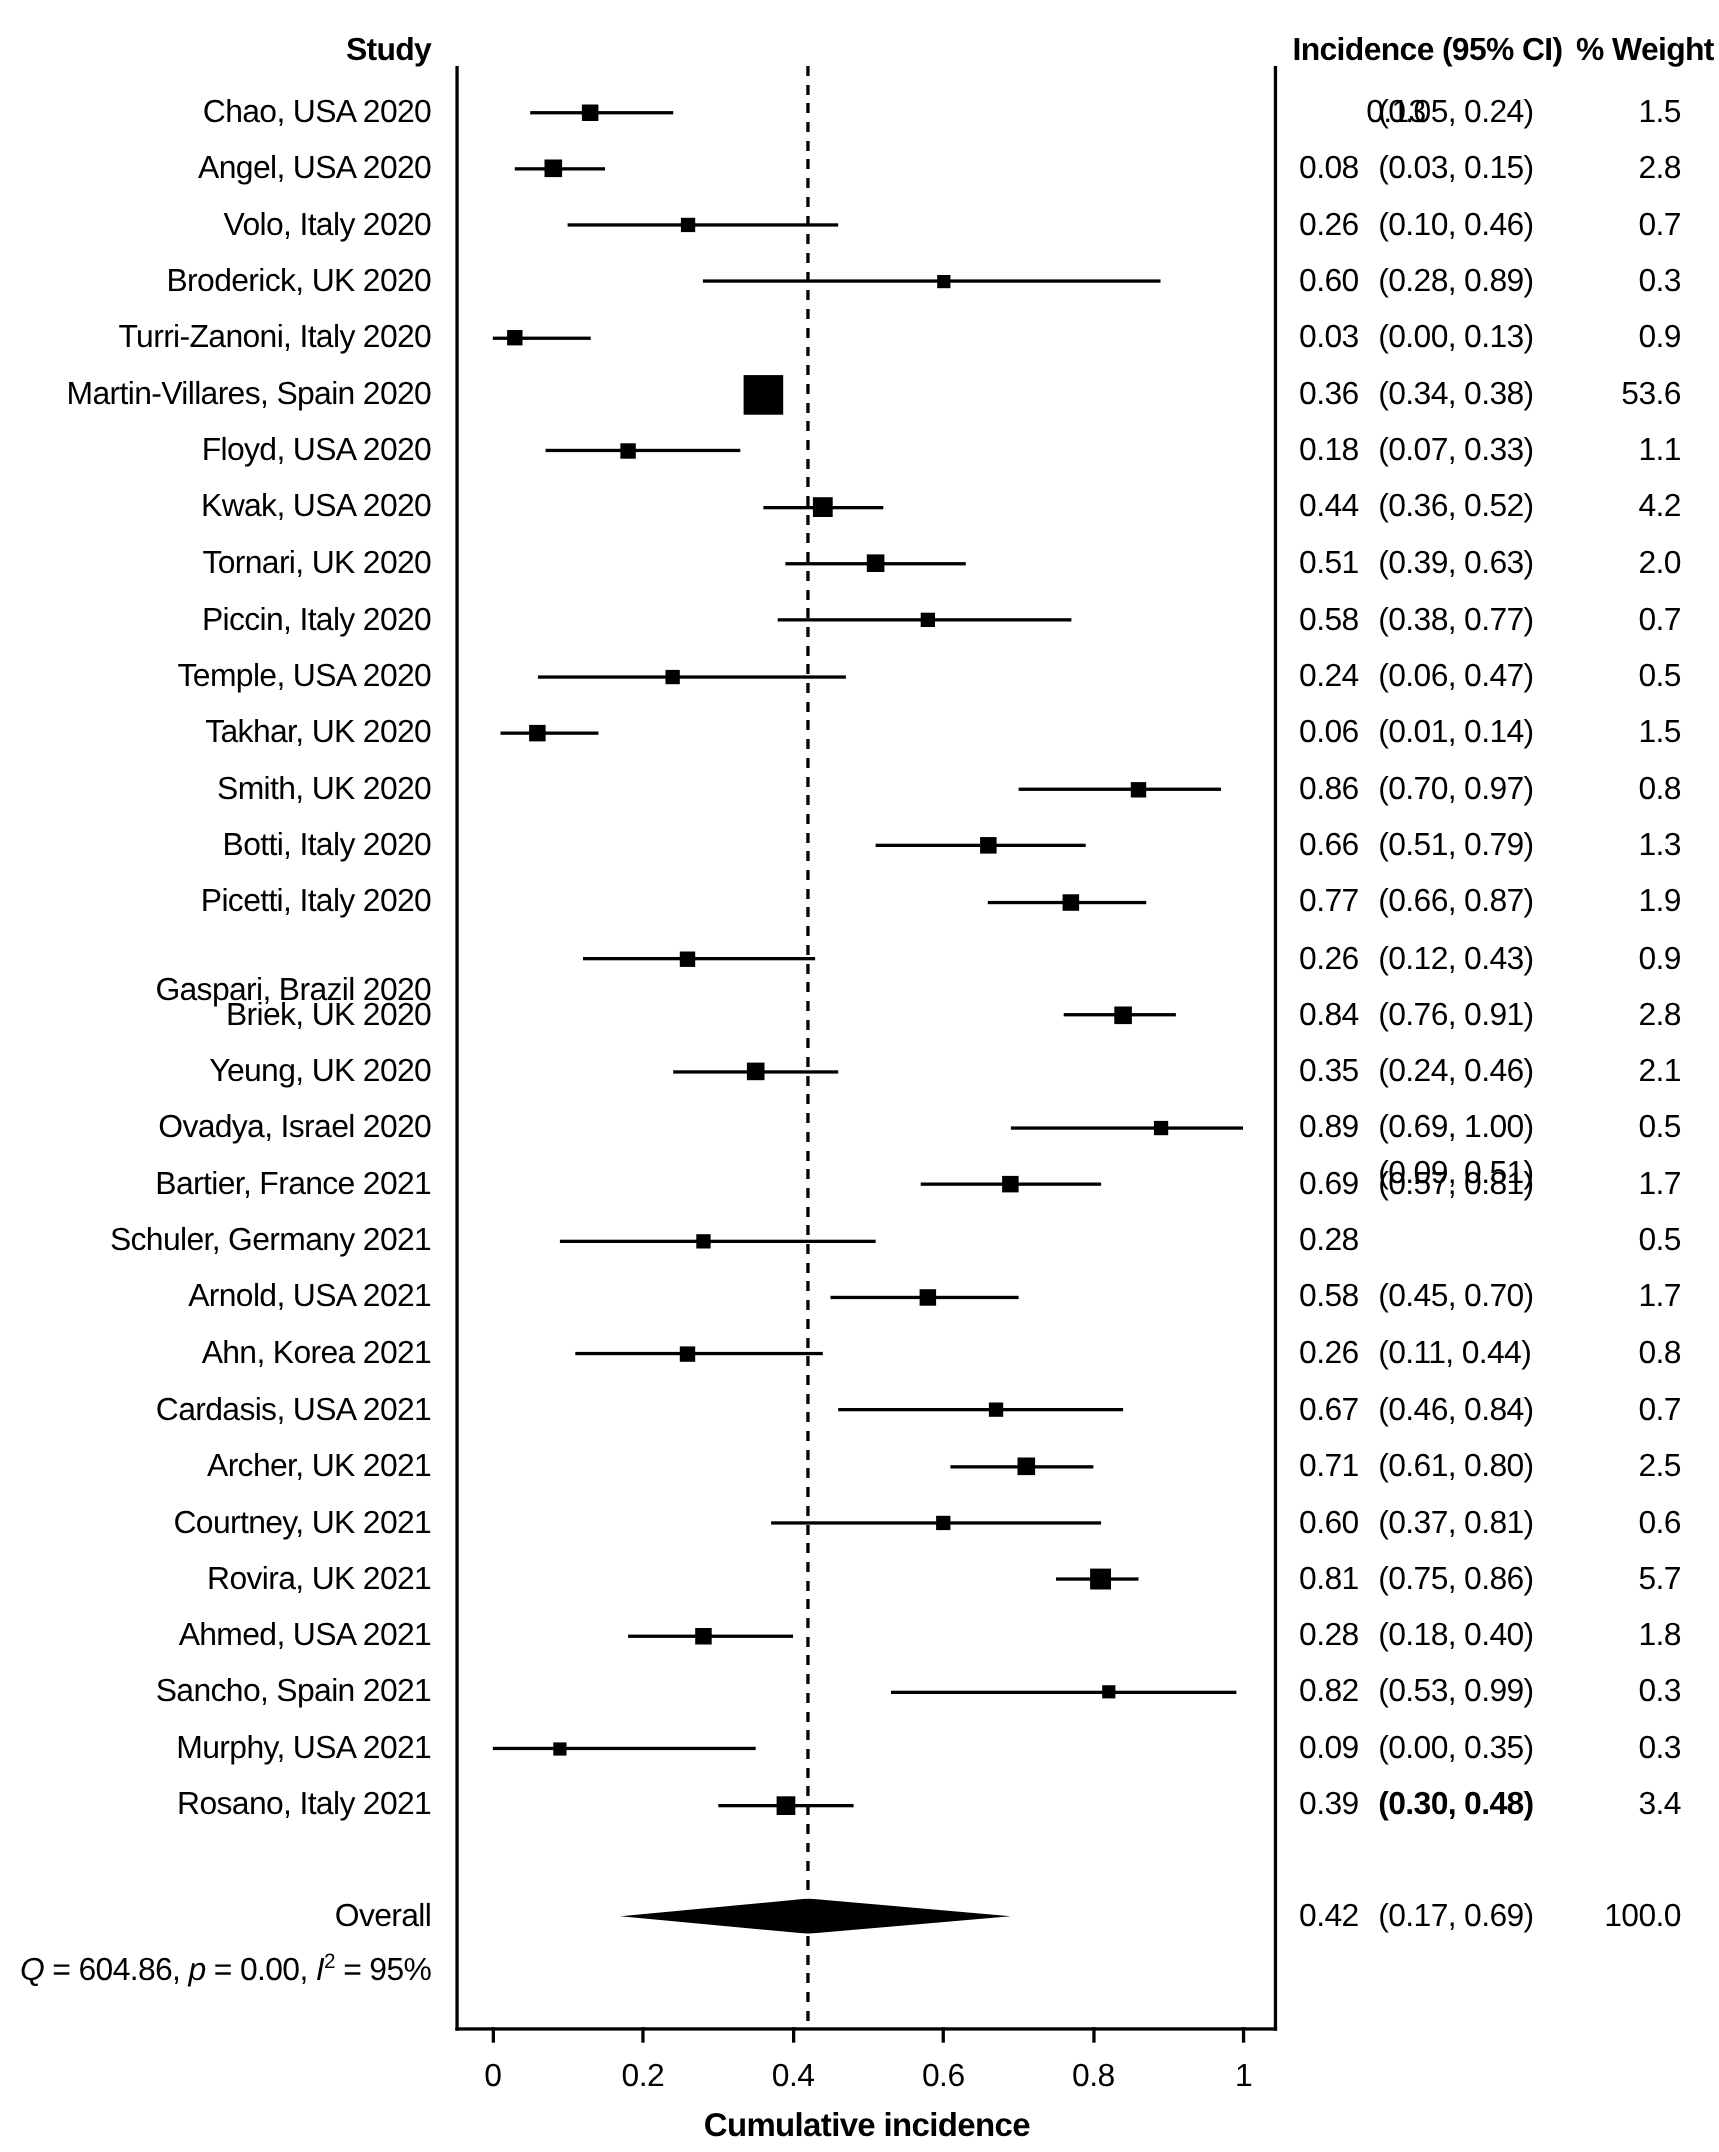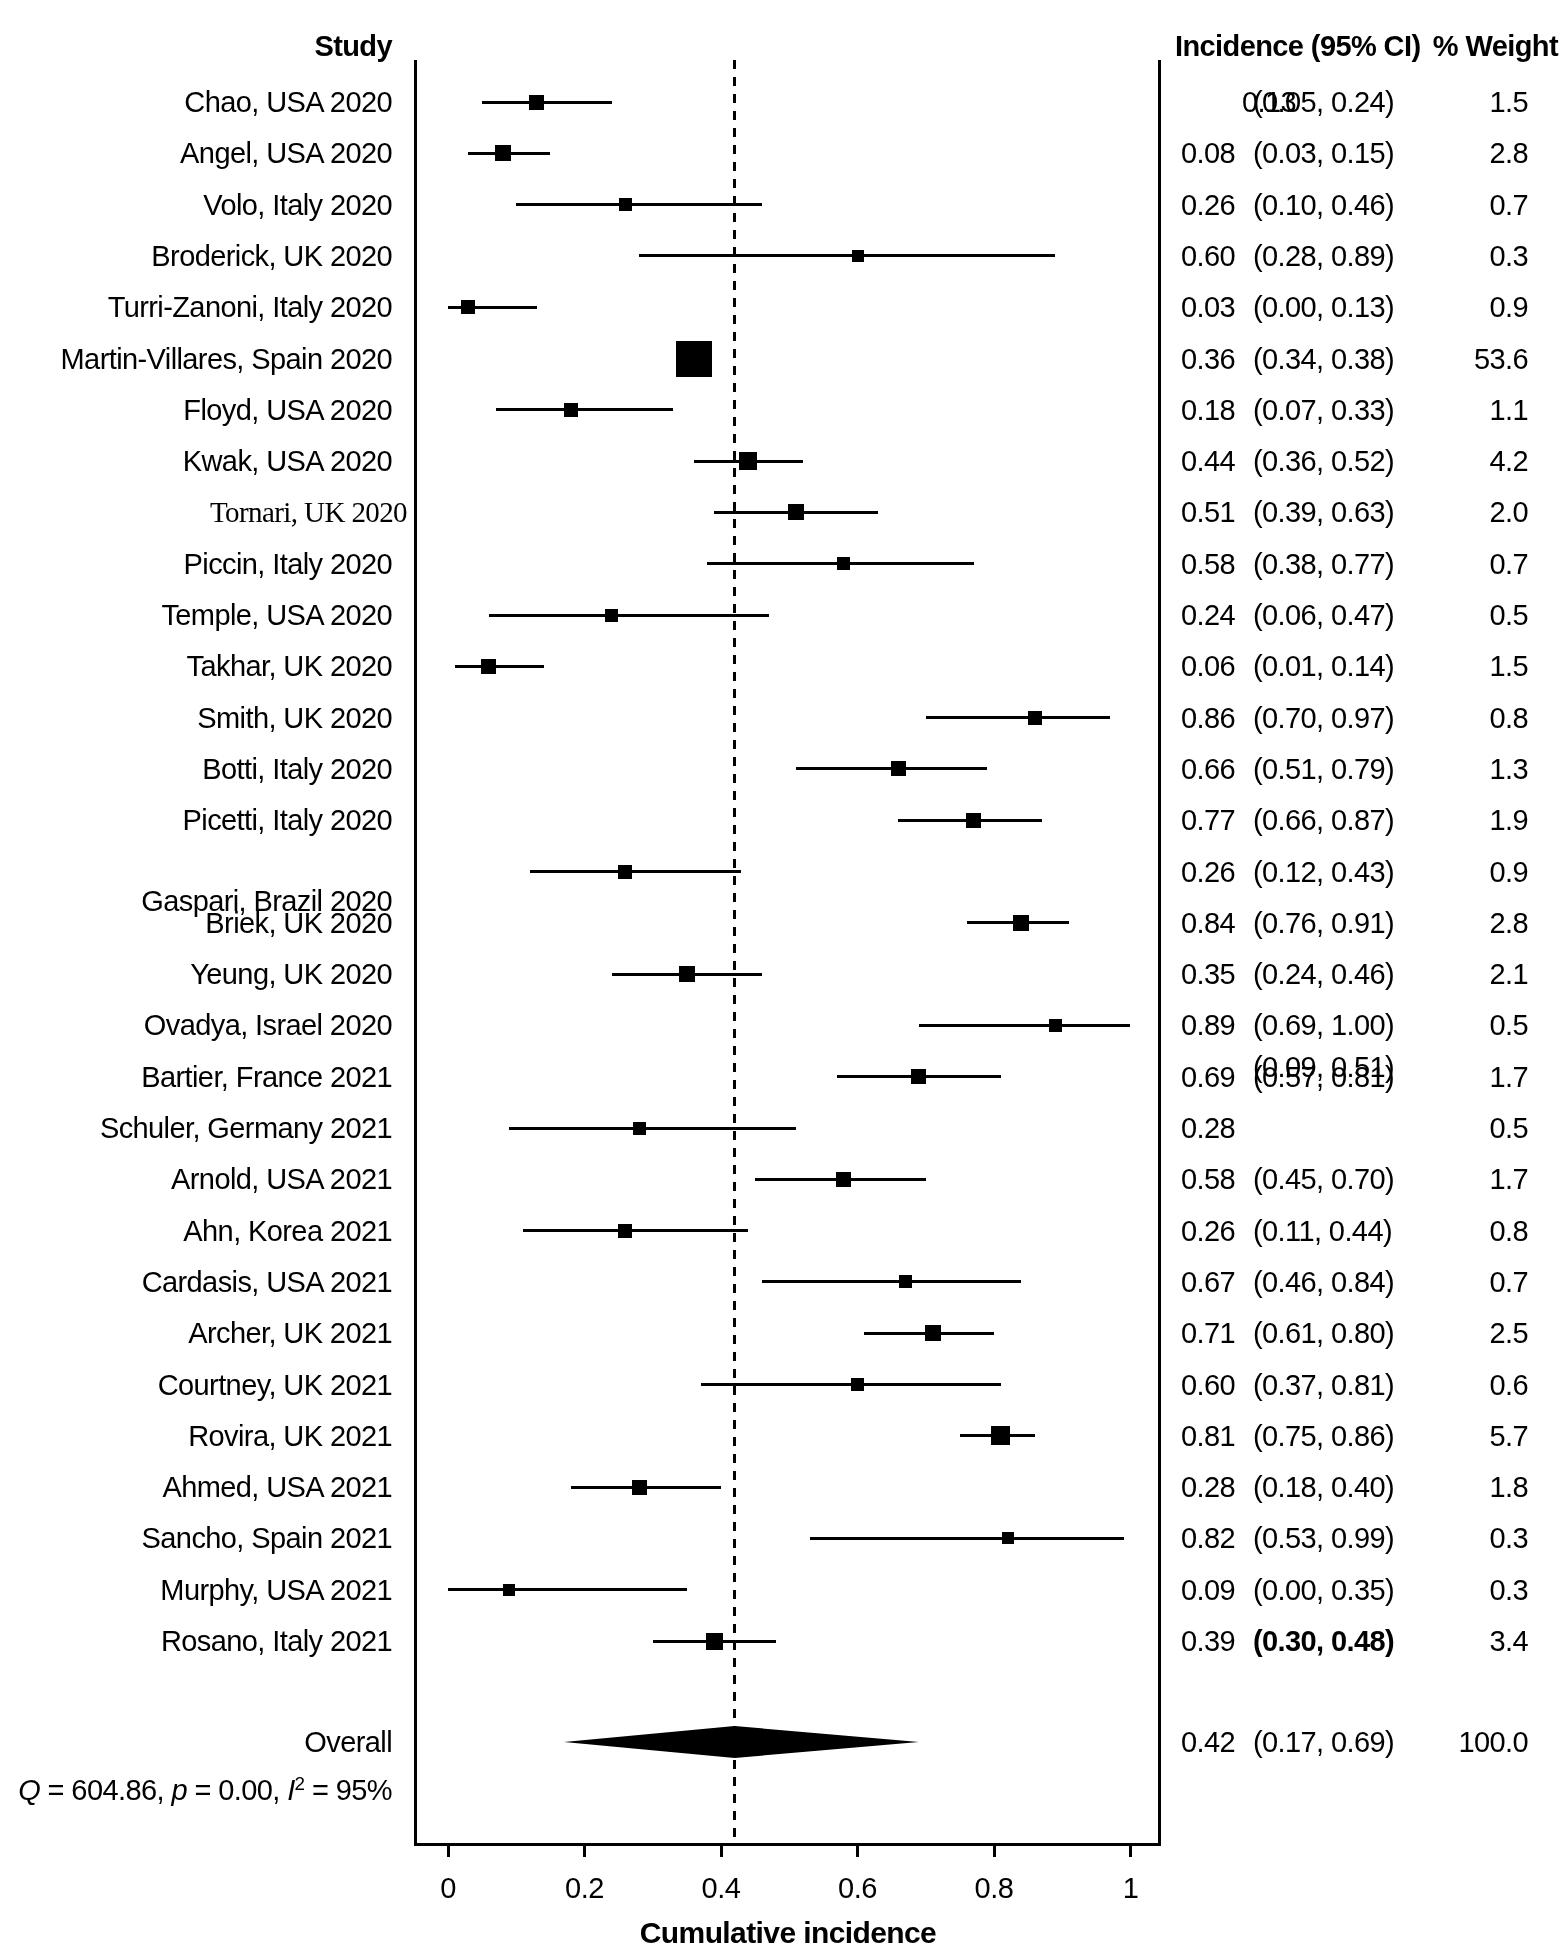--- a/index.html
+++ b/index.html
@@ -126,21 +126,21 @@
       <div class="marker" style="left: 563.85px; top: 402.8px; width: 14px; height: 14px;"></div>
       <div class="txt" style="left: 1181px; top: 409.8px;">0.18</div>
       <div class="txt" style="left: 1253px; top: 409.8px;">(0.07, 0.33)</div>
       <div class="txt right" style="left: 1420px; top: 409.8px; width: 108px;">1.1</div>
       <div class="txt right" style="left: 0px; top: 461.1px; width: 392px;">Kwak, USA 2020</div>
       <div class="ci-line" style="left: 693.7px; top: 459.6px; width: 109.2px;"></div>
       <div class="marker" style="left: 739.3px; top: 452.1px; width: 18px; height: 18px;"></div>
       <div class="txt" style="left: 1181px; top: 461.1px;">0.44</div>
       <div class="txt" style="left: 1253px; top: 461.1px;">(0.36, 0.52)</div>
       <div class="txt right" style="left: 1420px; top: 461.1px; width: 108px;">4.2</div>
-      <div class="txt right" style="left: 15px; top: 512.4px; width: 392px; font-family: Liberation Serif, serif;">Tornari, UK 2020</div>
+      <div class="txt right" style="left: 0px; top: 512.4px; width: 392px;">Tornari, UK 2020</div>
       <div class="ci-line" style="left: 714.175px; top: 510.9px; width: 163.8px;"></div>
       <div class="marker" style="left: 788.075px; top: 504.4px; width: 16px; height: 16px;"></div>
       <div class="txt" style="left: 1181px; top: 512.4px;">0.51</div>
       <div class="txt" style="left: 1253px; top: 512.4px;">(0.39, 0.63)</div>
       <div class="txt right" style="left: 1420px; top: 512.4px; width: 108px;">2.0</div>
       <div class="txt right" style="left: 0px; top: 563.7px; width: 392px;">Piccin, Italy 2020</div>
       <div class="ci-line" style="left: 707.35px; top: 562.2px; width: 266.175px;"></div>
       <div class="marker" style="left: 837.35px; top: 557.2px; width: 13px; height: 13px;"></div>
       <div class="txt" style="left: 1181px; top: 563.7px;">0.58</div>
       <div class="txt" style="left: 1253px; top: 563.7px;">(0.38, 0.77)</div>

